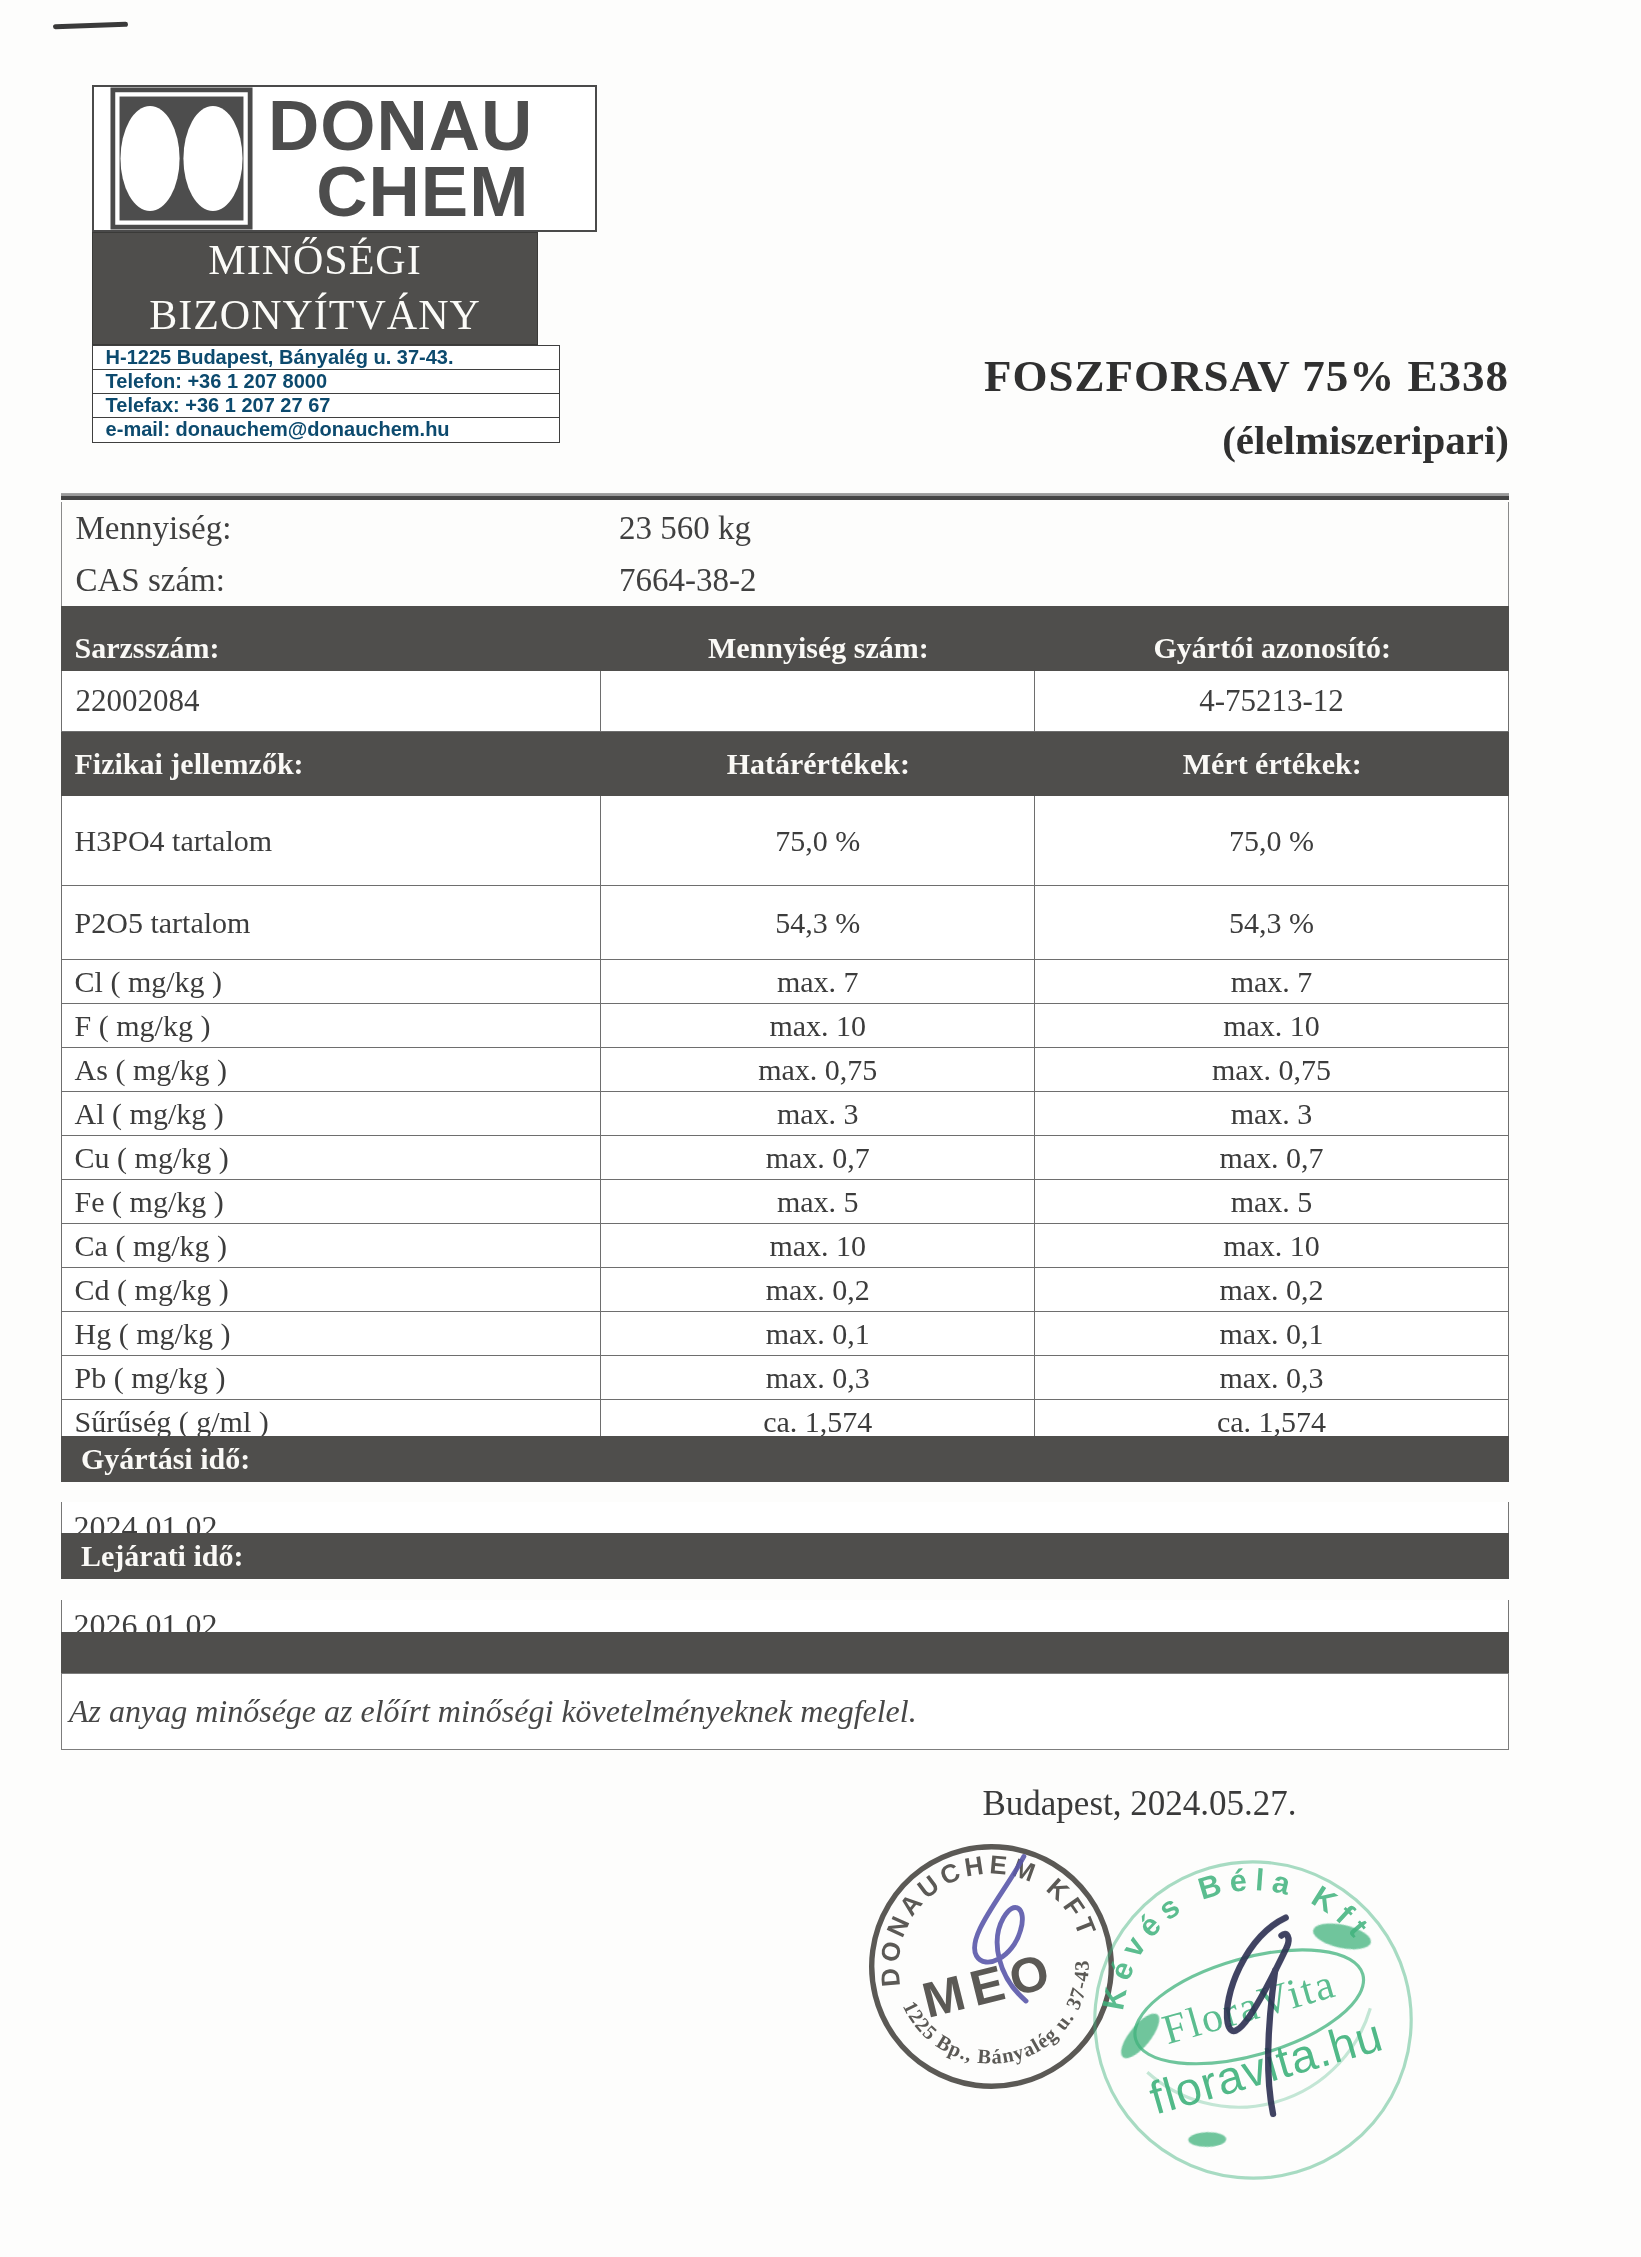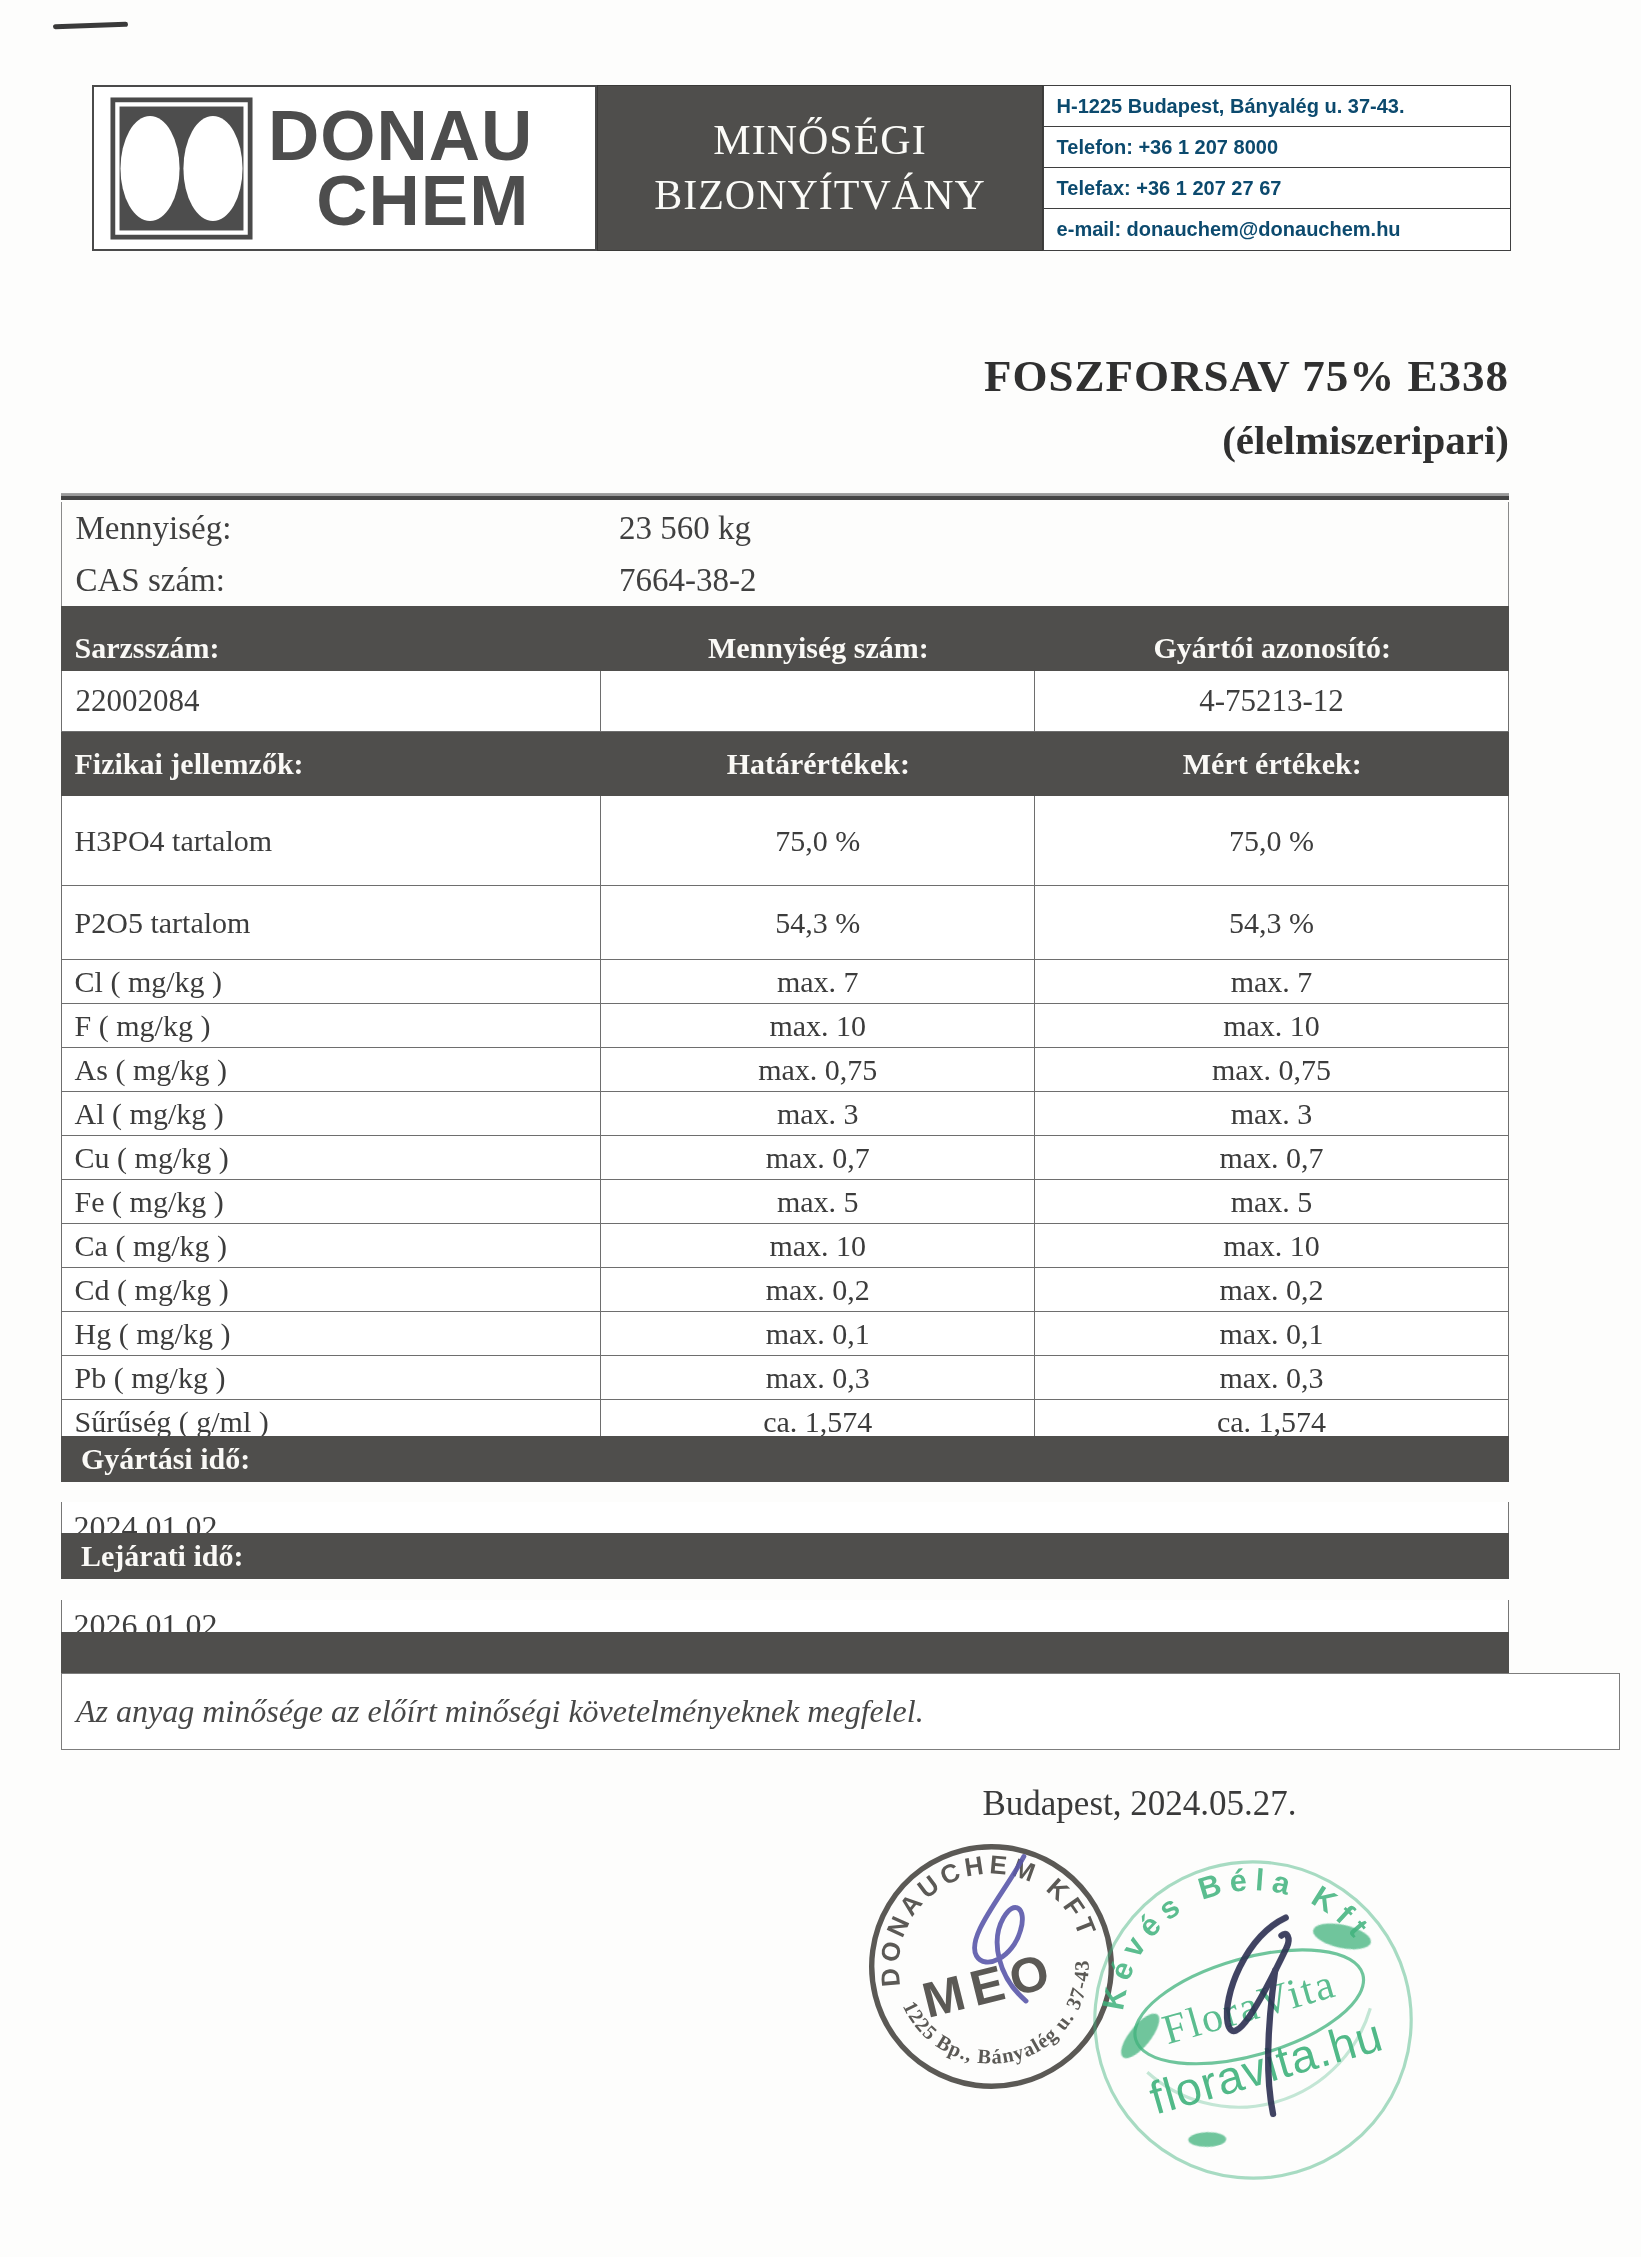--- a/index.html
+++ b/index.html
@@ -9,21 +9,21 @@
     font-family:"Liberation Serif", serif;
     color:#3c3c3c;
     overflow:hidden;
   }
   .abs{position:absolute;}
 
   
   .artifact{left:53px;top:23px;width:75px;height:4.8px;background:#3a3a3a;border-radius:2.9px;transform:rotate(-2deg);}
 
   
-  .header{left:92px;top:85px;width:1419px;height:166px;display:flex;}
+  .header{left:92px;top:85px;width:1419px;height:166px;display:flex;flex-direction:column;}
   .logo-cell{
     width:505px;box-sizing:border-box;border:2.9px solid #4a4a4a;background:#fff;
     display:flex;align-items:center;padding-left:15.4px;
   }
   .logo-mark{width:145px;height:143px;flex:0 0 auto;}
   .logo-text{margin-left:13.5px;font-family:"Liberation Sans", sans-serif;font-weight:bold;
     font-size:71px;line-height:0.92;color:#4d4d4d;letter-spacing:1px;}
   .logo-text .l2{text-align:right;padding-right:3.9px;}
   .banner-cell{
     width:446px;box-sizing:border-box;background:#4f4e4c;border:1.9px solid #3a3a38;
@@ -73,22 +73,22 @@
 
   
   .fullbar{left:61px;width:1448px;height:46px;box-sizing:border-box;display:flex;align-items:center;
     padding-left:20px;font-size:30px;font-weight:bold;}
   .valrow{left:61px;width:1448px;height:50px;box-sizing:border-box;background:#fff;
     border-left:1.9px solid #777;border-right:1.9px solid #777;display:flex;align-items:center;
     padding-left:11.6px;font-size:32px;color:#3e3e3e;margin-top:20px;}
   .emptybar{left:61px;top:1632px;width:1448px;height:42px;}
 
   
-  .notebox{left:61px;top:1673px;width:1559px;height:77px;box-sizing:border-box;
-    border:1.9px solid #7d7d7d;background:#fff;display:flex;align-items:center;padding-left:14px;
+  .notebox{left:61px;top:1673px;width:1448px;height:77px;box-sizing:border-box;
+    border:1.9px solid #7d7d7d;background:#fff;display:flex;align-items:center;padding-left:7px;
     font-style:italic;font-size:32px;color:#474747;}
 
   
   .dateline{left:869px;top:1784px;width:541px;text-align:center;font-size:35px;color:#3a3a3a;}
 
   
   .stamp-meo{left:862px;top:1837px;width:259px;height:259px;}
   .stamp-flora{left:1079px;top:1846px;width:348px;height:348px;}
 </style>
 </head>

